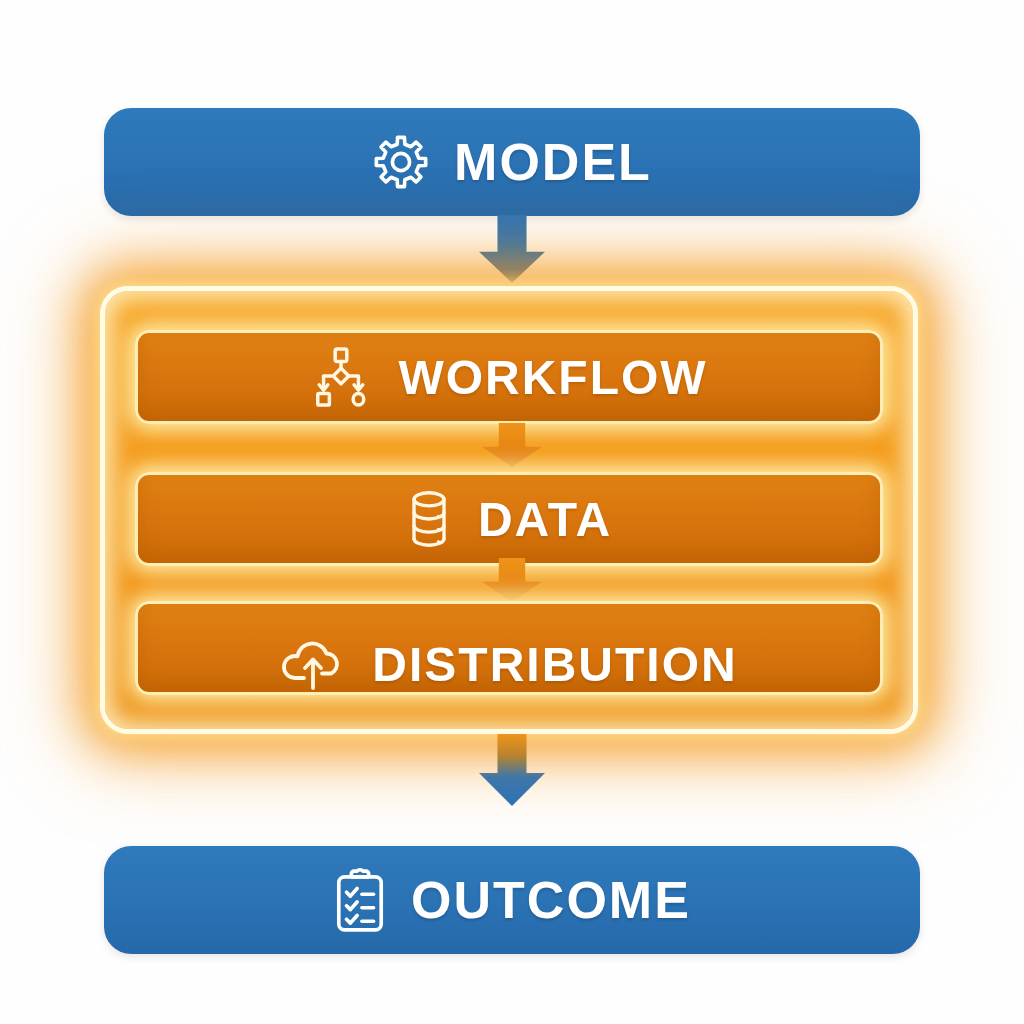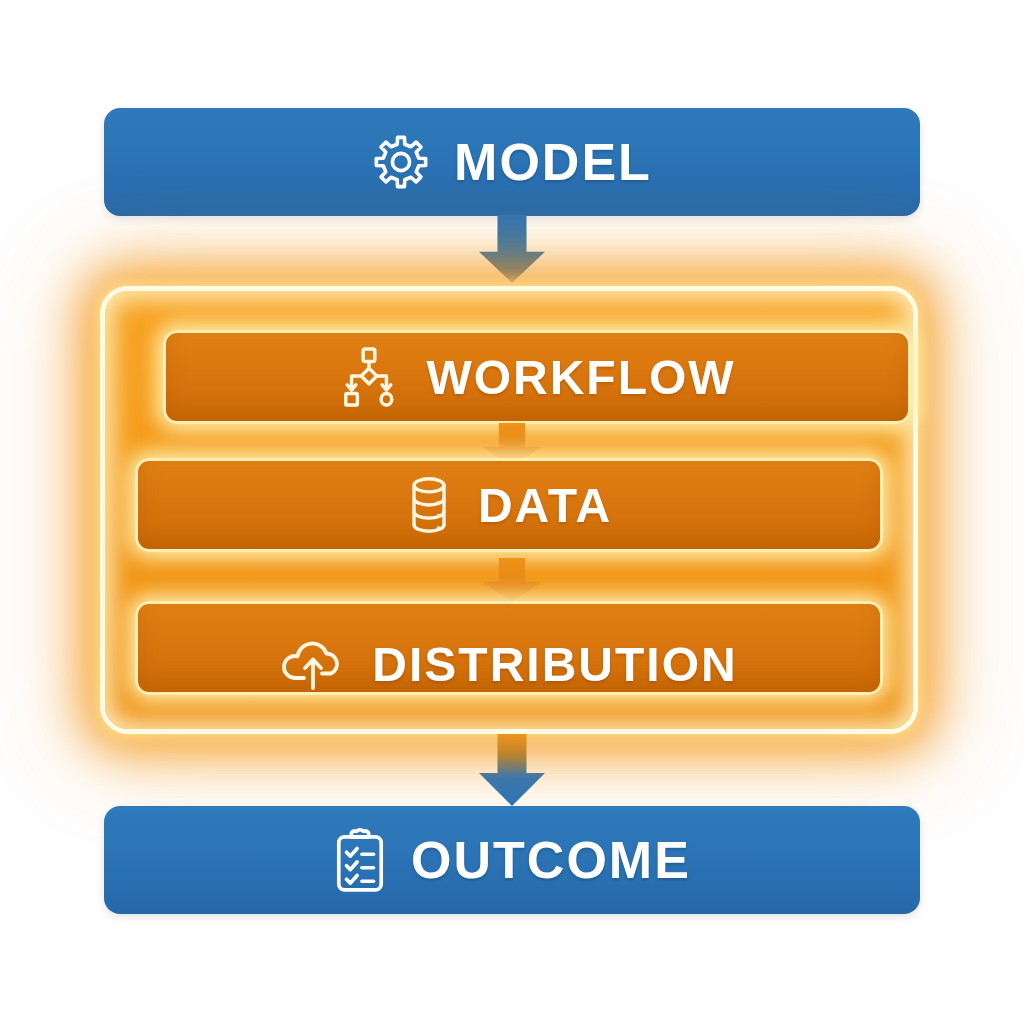--- a/index.html
+++ b/index.html
@@ -4,21 +4,21 @@
 <style>
   * { margin:0; padding:0; box-sizing:border-box; }
   html,body { width:1024px; height:1024px; background:#ffffff; overflow:hidden;
               font-family:"Liberation Sans", sans-serif; }
   .stage { position:relative; width:1024px; height:1024px; background:#fefefe; }
 
   
   .blue-node {
     position:absolute; left:104px; width:816px; height:108px;
     background:linear-gradient(180deg,#2f7abc 0%,#2a72b4 55%,#2568a9 100%);
-    border-radius:16px;
+    border-radius:27px;
     display:flex; align-items:center; justify-content:center; gap:24px;
     box-shadow:0 3px 8px rgba(0,0,0,0.10);
   }
   .blue-node .label {
     color:#ffffff; font-size:52px; font-weight:700; letter-spacing:2px;
     text-shadow:0 2px 3px rgba(0,0,0,0.18);
   }
 
   
   .glow-container {
@@ -71,40 +71,40 @@
         <circle cx="32" cy="32" r="9.5"></circle>
       </svg>
     </span>
     <span class="label">MODEL</span>
   </div>
 
   <div class="arrow arrow-blue" style="left:479px; top:215px; width:66px; height:68px;"></div>
 
   <div class="glow-container"></div>
 
-  <div class="orange-node" style="top:330px;margin-left:28px;">
+  <div class="orange-node" style="top:330px;">
     <span class="icon">
       <svg width="62" height="62" viewBox="0 0 64 64" fill="none" stroke="#fff7e2" stroke-width="3.6" stroke-linejoin="round" stroke-linecap="round">
         <rect x="26" y="3" width="12" height="13" rx="2"></rect>
         <path d="M32 16 V 23"></path>
         <path d="M32 23 L40 31 L32 39 L24 31 Z"></path>
         <path d="M24 31 H14 V41"></path>
         <path d="M9.5 40 L14 45.5 L18.5 40"></path>
         <rect x="8" y="49" width="12" height="12" rx="1.5"></rect>
         <path d="M40 31 H50 V41"></path>
         <path d="M45.5 40 L50 45.5 L54.5 40"></path>
         <ellipse cx="50" cy="55" rx="5.5" ry="6"></ellipse>
       </svg>
     </span>
     <span class="label">WORKFLOW</span>
   </div>
 
   <div class="arrow arrow-orange" style="left:482px; top:423px; width:60px; height:44px;"></div>
 
-  <div class="orange-node" style="top:458px;">
+  <div class="orange-node" style="top:472px;">
     <span class="icon">
       <svg width="46" height="60" viewBox="0 0 48 64" fill="none" stroke="#fff7e2" stroke-width="3.6" stroke-linecap="round">
         <ellipse cx="24" cy="11" rx="16" ry="7"></ellipse>
         <path d="M8 11 V53"></path>
         <path d="M40 11 V53"></path>
         <path d="M8 25 A16 7 0 0 0 40 25"></path>
         <path d="M8 39 A16 7 0 0 0 40 39"></path>
         <path d="M8 53 A16 7 0 0 0 40 53"></path>
         <circle cx="34" cy="29" r="1.6" fill="#fff7e2" stroke="none"></circle>
         <circle cx="34" cy="43" r="1.6" fill="#fff7e2" stroke="none"></circle>
@@ -122,21 +122,21 @@
         <path d="M24 42 H15 a11 11 0 1 1 2.5 -21.7 A15 15 0 0 1 46.5 17.5 a10.5 10.5 0 0 1 4.5 20 H42"></path>
         <path d="M33 52 V24"></path>
         <path d="M25 32 L33 23.5 L41 32"></path>
       </svg>
     </span>
     <span class="label">DISTRIBUTION</span>
   </div>
 
   <div class="arrow arrow-mix" style="left:479px; top:734px; width:66px; height:72px;"></div>
 
-  <div class="blue-node" style="top:806px;">
+  <div class="blue-node" style="top:846px;">
     <span class="icon">
       <svg width="54" height="66" viewBox="0 0 56 68" fill="none" stroke="#ffffff" stroke-width="3.8" stroke-linejoin="round" stroke-linecap="round">
         <rect x="6" y="10" width="44" height="55" rx="6"></rect>
         <path d="M19 10 V7 a3 3 0 0 1 3 -3 h3 a4 4 0 0 1 6 0 h3 a3 3 0 0 1 3 3 v3 z" fill="none"></path>
         <path d="M14 26 l4 4 l7 -8"></path>
         <path d="M30 28 H42"></path>
         <path d="M14 40 l4 4 l7 -8"></path>
         <path d="M30 42 H42"></path>
         <path d="M14 54 l4 4 l7 -8"></path>
         <path d="M30 56 H42"></path>

